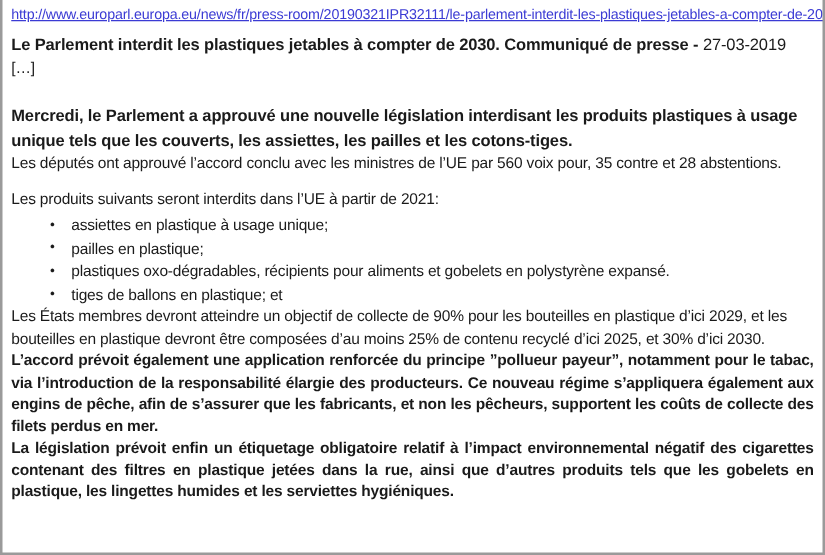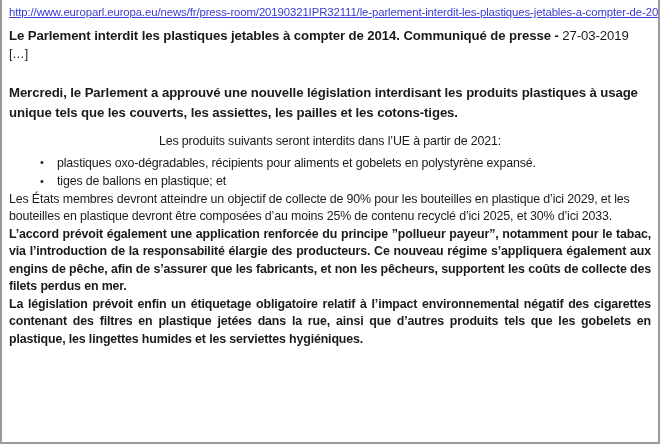--- a/index.html
+++ b/index.html
@@ -77,21 +77,21 @@
     margin-top: 20px;
     letter-spacing: -0.1px;
   }
 
   .body-para {
     font-size: 12.4px;
     line-height: 17.5px;
     letter-spacing: -0.14px;
   }
 
-  .body-para.spaced { margin-top: 11px; text-align: center; }
+  .body-para.spaced { margin-top: 11px; }
   .body-para.justify { text-align: justify; font-weight: bold; }
 
   .subhead {
     font-size: 12.6px;
     font-weight: bold;
     line-height: 17.5px;
     margin-top: 9px;
     letter-spacing: -0.12px;
   }
 
@@ -119,37 +119,40 @@
 </head>
 <body>
 
 <div id="page">
 
   <div id="content">
 
     <a class="url-line" href="#">http://www.europarl.europa.eu/news/fr/press-room/20190321IPR32111/le-parlement-interdit-les-plastiques-jetables-a-compter-de-2021</a>
 
     <div class="title-line">
-      <span class="strong">Le Parlement interdit les plastiques jetables à compter de 2014. Communiqué de presse - </span><span class="date">27-03-2019</span>
+      <span class="strong">Le Parlement interdit les plastiques jetables à compter de 2030. Communiqué de presse - </span><span class="date">27-03-2019</span>
     </div>
 
     <div class="ellipsis-line">[…]</div>
 
     <div class="lead">Mercredi, le Parlement a approuvé une nouvelle législation interdisant les produits plastiques à usage unique tels que les couverts, les assiettes, les pailles et les cotons-tiges.</div>
 
+    <div class="body-para">Les députés ont approuvé l’accord conclu avec les ministres de l’UE par 560 voix pour, 35 contre et 28 abstentions.</div>
 
     <div class="body-para spaced">Les produits suivants seront interdits dans l’UE à partir de 2021:</div>
 
     <ul class="bullets">
+      <li>assiettes en plastique à usage unique;</li>
+      <li>pailles en plastique;</li>
       <li>plastiques oxo-dégradables, récipients pour aliments et gobelets en polystyrène expansé.</li>
       <li>tiges de ballons en plastique; et</li>
     </ul>
 
 
-    <div class="body-para">Les États membres devront atteindre un objectif de collecte de 90% pour les bouteilles en plastique d’ici 2029, et les bouteilles en plastique devront être composées d’au moins 25% de contenu recyclé d’ici 2025, et 30% d’ici 2033.</div>
+    <div class="body-para">Les États membres devront atteindre un objectif de collecte de 90% pour les bouteilles en plastique d’ici 2029, et les bouteilles en plastique devront être composées d’au moins 25% de contenu recyclé d’ici 2025, et 30% d’ici 2030.</div>
 
     <div class="body-para justify">L’accord prévoit également une application renforcée du principe ”pollueur payeur”, notamment pour le tabac, via l’introduction de la responsabilité élargie des producteurs. Ce nouveau régime s’appliquera également aux engins de pêche, afin de s’assurer que les fabricants, et non les pêcheurs, supportent les coûts de collecte des filets perdus en mer.</div>
 
     <div class="body-para justify">La législation prévoit enfin un étiquetage obligatoire relatif à l’impact environnemental négatif des cigarettes contenant des filtres en plastique jetées dans la rue, ainsi que d’autres produits tels que les gobelets en plastique, les lingettes humides et les serviettes hygiéniques.</div>
 
   </div>
 
   <div id="doc-frame"></div>
 
 </div>

